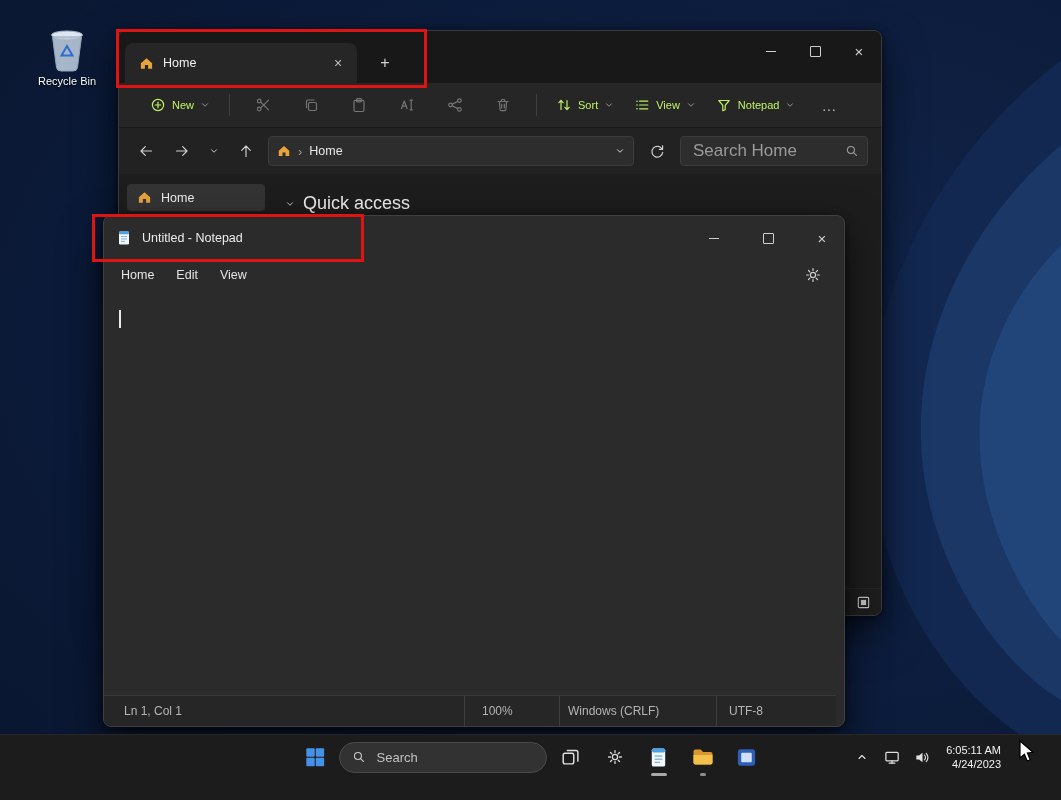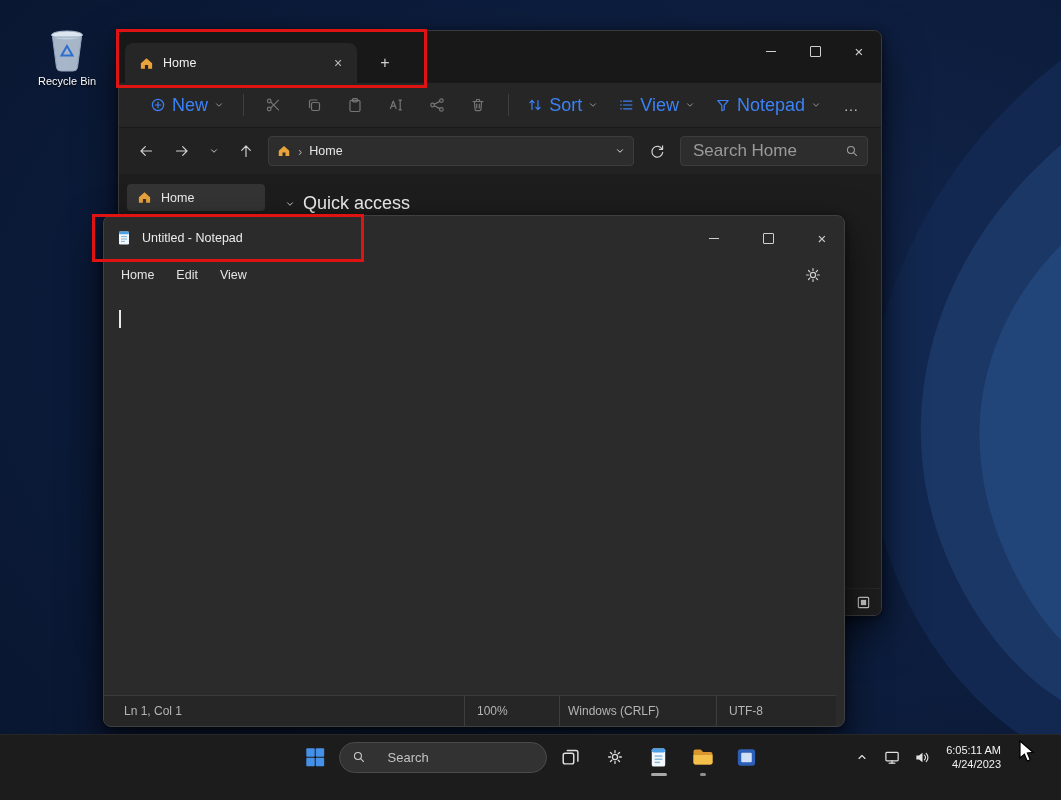--- a/index.html
+++ b/index.html
@@ -32,21 +32,21 @@
     border-radius:8px 8px 0 0;display:flex;align-items:center;padding:0 8px 0 14px;box-sizing:border-box;gap:9px;color:#f0f0f0;font-size:12.5px}
   .fe-tab .grow{flex:1}
   .tab-close{width:22px;height:22px;border-radius:4px;display:flex;align-items:center;justify-content:center;color:#bdbdbd;font-size:14px}
   .fe-newtab{position:absolute;left:252px;bottom:6px;width:28px;height:28px;border-radius:4px;
     display:flex;align-items:center;justify-content:center;color:#cfcfcf;font-size:16px}
   .caption{position:absolute;right:0;top:0;display:flex}
   .fe-cmdbar{height:44px;background:#262626;display:flex;align-items:center;padding:0 10px 0 22px;gap:2px;border-bottom:1px solid #191919}
   .cbtn{height:32px;display:flex;align-items:center;justify-content:center;border-radius:4px;color:#bdbdbd}
   .cbtn.icon{width:34px;margin:0 6px}
   .cbtn.disabled{color:#757575}
-  .cbtn.labeled{padding:0 9px;gap:6px;color:#3b82f6;font-size:18px}
+  .cbtn.labeled{padding:0 9px;gap:6px;color:#bef264;font-size:11px}
   .cbtn.labeled .chev{color:#9a9a9a}
   .vdiv{width:1px;height:22px;background:#3f3f3f;margin:0 8px}
   .fe-navbar{height:46px;background:#222222;display:flex;align-items:center;padding:0 13px;gap:8px;border-bottom:1px solid #191919}
   .nbtn{width:28px;height:28px;border-radius:4px;display:flex;align-items:center;justify-content:center;color:#cfcfcf}
   .nbtn.small{width:20px}
   .addr{flex:1;height:30px;background:#2d2d2d;border:1px solid #3c3c3c;border-radius:4px;
     display:flex;align-items:center;padding:0 8px;box-sizing:border-box;gap:7px;color:#e6e6e6;font-size:12.5px}
   .addr .grow{flex:1}
   .addr .sep{color:#9a9a9a;font-size:13px;line-height:1}
   .refr{width:30px;height:28px;border-radius:4px;display:flex;align-items:center;justify-content:center;color:#cfcfcf}
@@ -74,38 +74,38 @@
   .np-menu .mi{padding:4px 11px;border-radius:4px}
   .np-menu .grow{flex:1}
   .np-gear{width:34px;height:26px;display:flex;align-items:center;justify-content:center;color:#cfcfcf;margin-right:8px}
   .np-editor{position:absolute;left:0;right:0;top:74px;bottom:30px;background:#2b2b2b}
   .caretbar{position:absolute;left:15px;top:20px;width:1.5px;height:18px;background:#eaeaea;animation:blink 1.1s step-end infinite}
   @keyframes blink{50%{opacity:0}}
   .np-status{position:absolute;left:0;right:8px;bottom:0;height:30px;display:flex;align-items:stretch;
     background:#262626;border-top:1px solid #3a3a3a;color:#b4b4b4;font-size:12px}
   .np-status .seg{display:flex;align-items:center;box-sizing:border-box}
   .s1{width:360px;padding-left:20px}
-  .s2{width:95px;padding-left:12px;border-left:1px solid #3d3d3d}
+  .s2{width:95px;padding-left:17px;border-left:1px solid #3d3d3d}
   .s3{width:157px;padding-left:8px;border-left:1px solid #3d3d3d}
   .s4{flex:1;padding-left:12px;border-left:1px solid #3d3d3d}
 
   
   .hl{position:absolute;border:3px solid #e01313;box-sizing:border-box;z-index:30;background:transparent}
   .hl1{left:116px;top:29px;width:311px;height:59px}
   .hl2{left:92px;top:214px;width:272px;height:48px}
 
   
   .taskbar{position:absolute;left:0;right:0;top:734px;bottom:0;background:#1c1c1c;z-index:40;border-top:1px solid rgba(255,255,255,.05)}
   .tb-row{position:relative;height:44px;display:flex;align-items:center}
   .tb-center{position:absolute;left:50%;top:0;height:44px;transform:translateX(-50%);display:flex;align-items:center;gap:4px}
   .tbtn{width:40px;height:40px;border-radius:5px;display:flex;align-items:center;justify-content:center;position:relative}
   .tbtn.open::after{content:"";position:absolute;bottom:1px;left:50%;transform:translateX(-50%);width:6px;height:3px;border-radius:2px;background:#8f8f8f}
   .tbtn.active::after{content:"";position:absolute;bottom:1px;left:50%;transform:translateX(-50%);width:16px;height:3px;border-radius:2px;background:#a8a8a8}
   .tb-search{width:208px;height:31px;background:#323232;border:1px solid #4a4a4a;border-radius:16px;
-    display:flex;align-items:center;gap:20px;padding:0 12px;box-sizing:border-box;color:#c9c9c9}
+    display:flex;align-items:center;gap:9px;padding:0 12px;box-sizing:border-box;color:#c9c9c9}
   .tb-search input{flex:1;min-width:0;background:transparent;border:0;outline:0;color:#ddd;font-size:13px;font-family:inherit}
   .tb-search input::placeholder{color:#c2c2c2}
   .tray{position:absolute;right:60px;top:0;height:44px;display:flex;align-items:center;gap:2px;color:#e2e2e2}
   .trbtn{width:28px;height:40px;display:flex;align-items:center;justify-content:center;border-radius:4px}
   .clock{margin-left:8px;text-align:right;color:#f2f2f2;font-size:11px;line-height:14px}
 
   .cursor{position:absolute;left:1018px;top:740px;z-index:60}
 </style>
 </head>
 <body>

